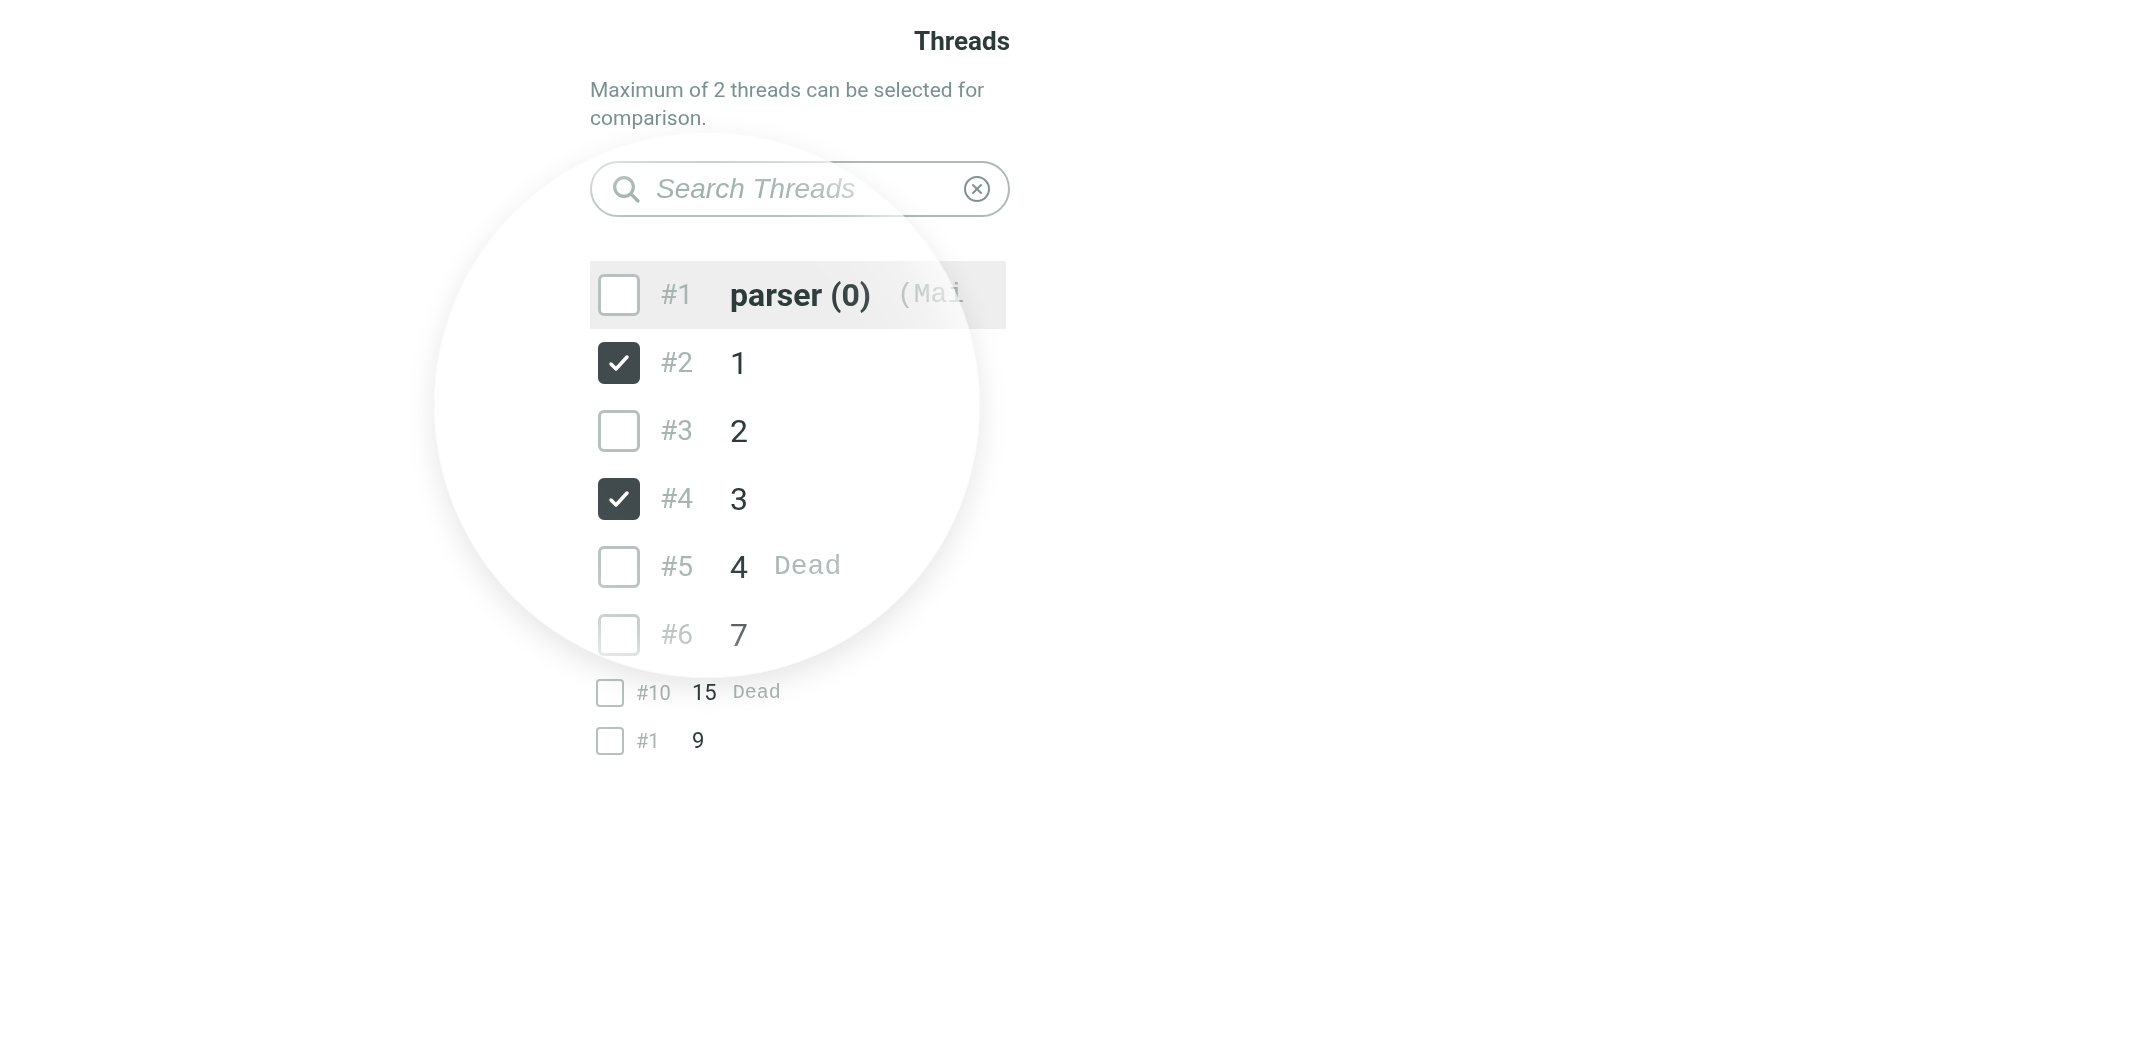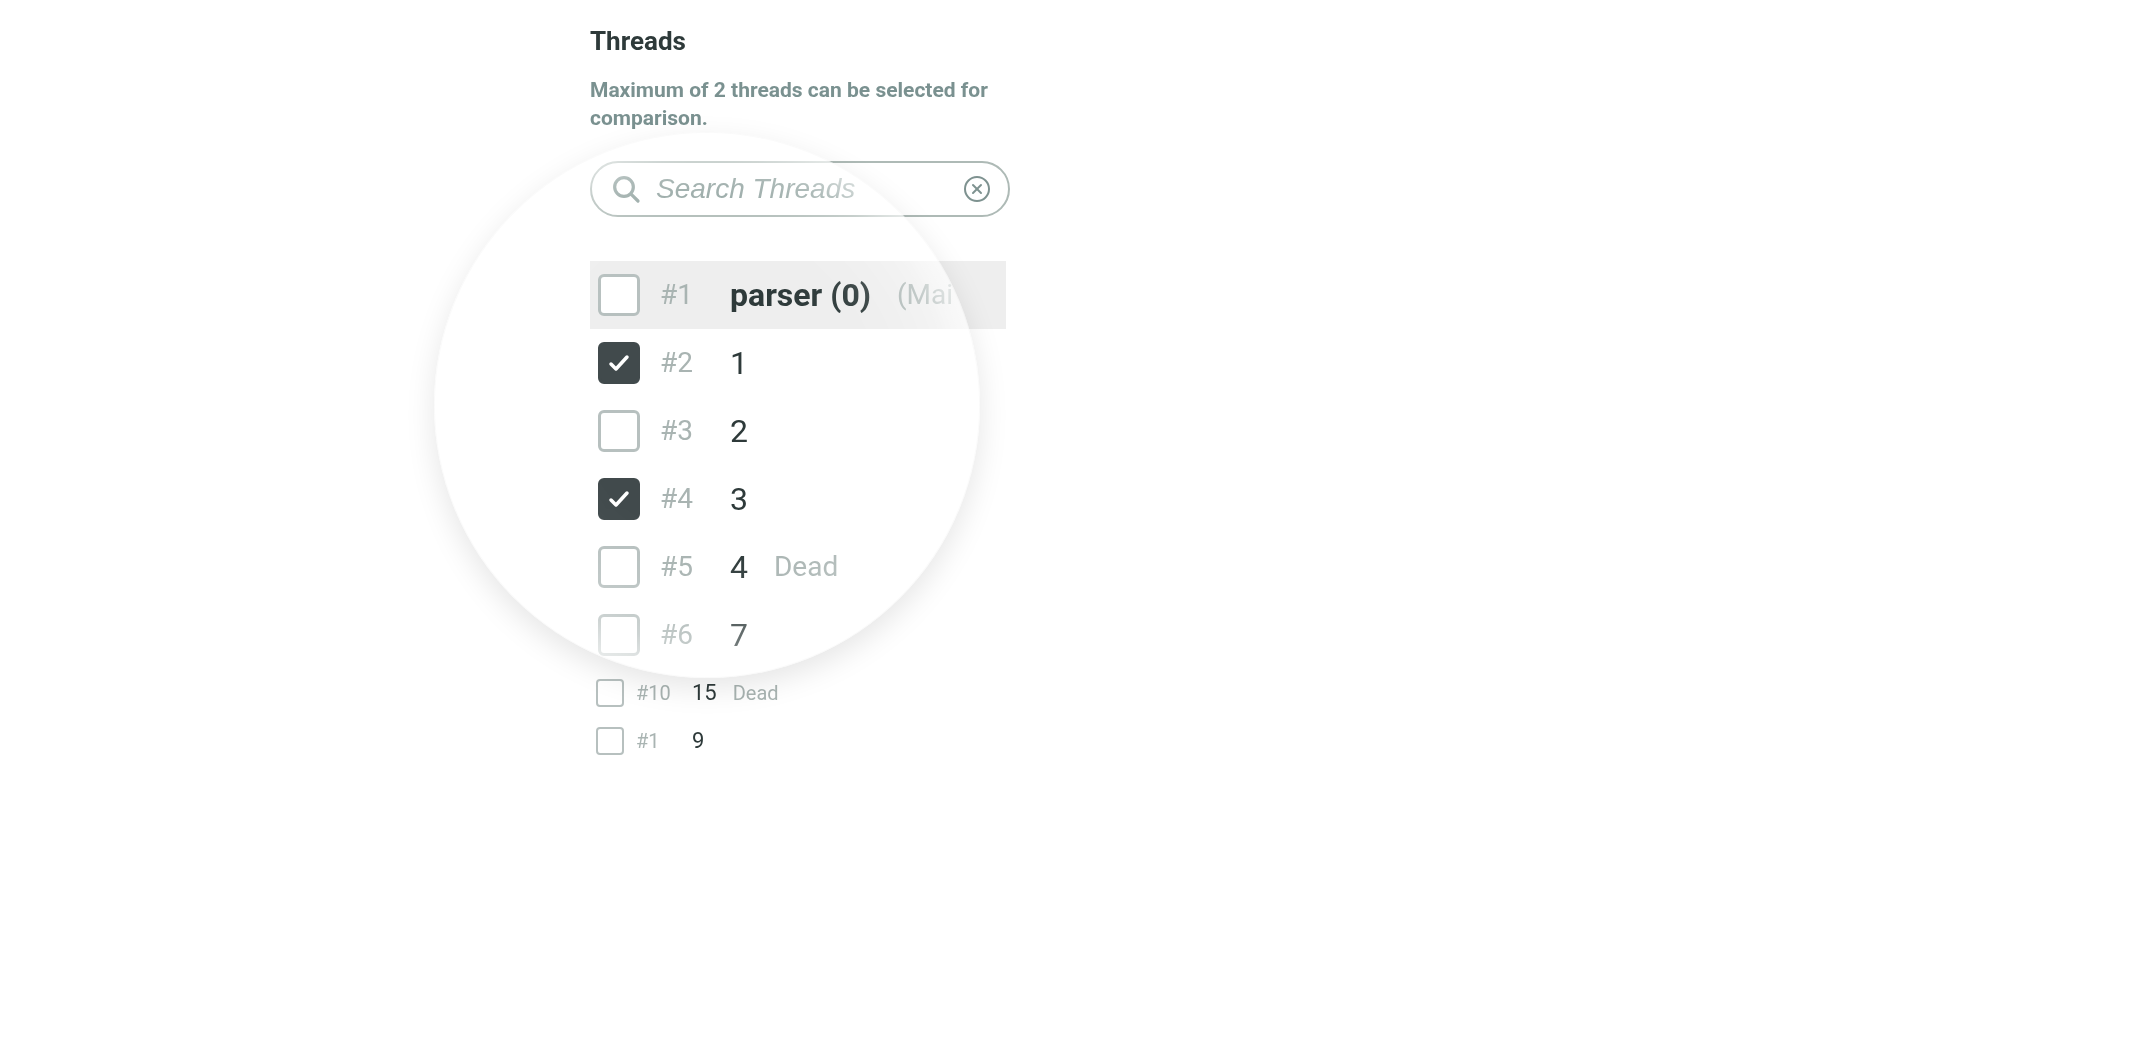--- a/index.html
+++ b/index.html
@@ -17,25 +17,26 @@
     left: 590px;
     top: 26px;
     width: 420px;
   }
 
   .title {
     font-size: 26px;
     font-weight: 700;
     color: #2e3a3a;
     margin-bottom: 20px;
+    text-align: right;
   }
 
   .subtitle {
     font-size: 21px;
-    font-weight: 700;
+    font-weight: 400;
     color: #7a9190;
     line-height: 1.35;
     margin-bottom: 28px;
   }
 
   .search-wrap {
     position: relative;
     height: 56px;
     border: 2px solid #aebab6;
     border-radius: 28px;
@@ -134,20 +135,21 @@
     color: #2e3a3a;
     font-weight: 400;
   }
   .name.bold { font-weight: 700; }
   .big .name { font-size: 32px; }
   .small .name { font-size: 22px; }
 
   .status {
     color: #a9b4b2;
     font-weight: 400;
+    font-family: Liberation Mono, monospace;
   }
   .big .status { font-size: 28px; margin-left: 6px; }
   .small .status { font-size: 20px; margin-left: 4px; }
 
   
   .lens {
     position: absolute;
     left: 434px;
     top: 132px;
     width: 546px;

